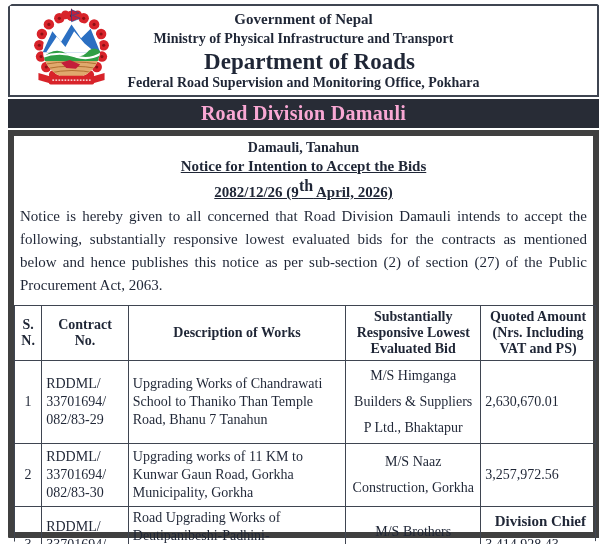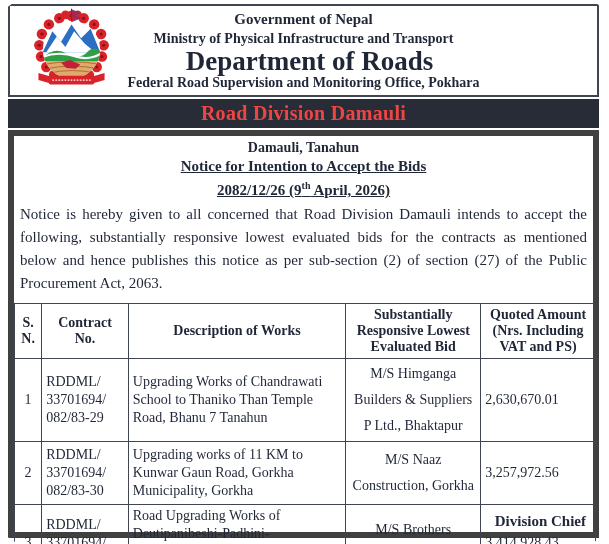--- a/index.html
+++ b/index.html
@@ -20,45 +20,45 @@
     box-sizing:border-box;
     text-align:center;
     background:#ffffff;
   }
   .emblem {
     position:absolute; left:18px; top:1px;
     width:87px; height:87px;
   }
   .h-line1 { font-size:15px; font-weight:bold; margin-top:4px; line-height:18px; }
   .h-line2 { font-size:14px; font-weight:bold; line-height:21px; }
-  .h-line3 { font-size:27px; font-weight:bold; line-height:25px;padding-left:12px; }
+  .h-line3 { font-size:23px; font-weight:bold; line-height:25px;padding-left:12px; }
   .h-line4 { font-size:14px; font-weight:bold; line-height:18px; }
   
   .banner {
     position:absolute; left:8px; top:99px;
     width:591px; height:29px;
     background:#282c36;
-    color:#ef4444;
+    color:#f9a8d4;
     font-size:20px; font-weight:bold;
     text-align:center; line-height:29px;
     letter-spacing:0.3px;
   }
   
   .content-box {
     position:absolute; left:8px; top:130px;
     width:591px; height:408px;
     border:6px solid #404040;
     box-sizing:border-box;
     background:#ffffff;
   }
   .loc { text-align:center; font-weight:bold; font-size:14px; margin-top:3px; line-height:18px; }
   .n-title { text-align:center; font-weight:bold; font-size:15px; line-height:19px; text-decoration:underline; }
   .n-date  { text-align:center; font-weight:bold; font-size:15px; line-height:19px; }
   .n-date .u { text-decoration:underline; }
-  .n-date sup { font-size:10px; }
+  .n-date sup { font-size:16px; }
   .body-par {
     margin:3px 6px 0 6px;
     font-size:15px; line-height:23px;
     text-align:justify;
   }
   
   table.bids {
     margin:8px auto 0 auto;
     border-collapse:collapse;
     width:582px;

